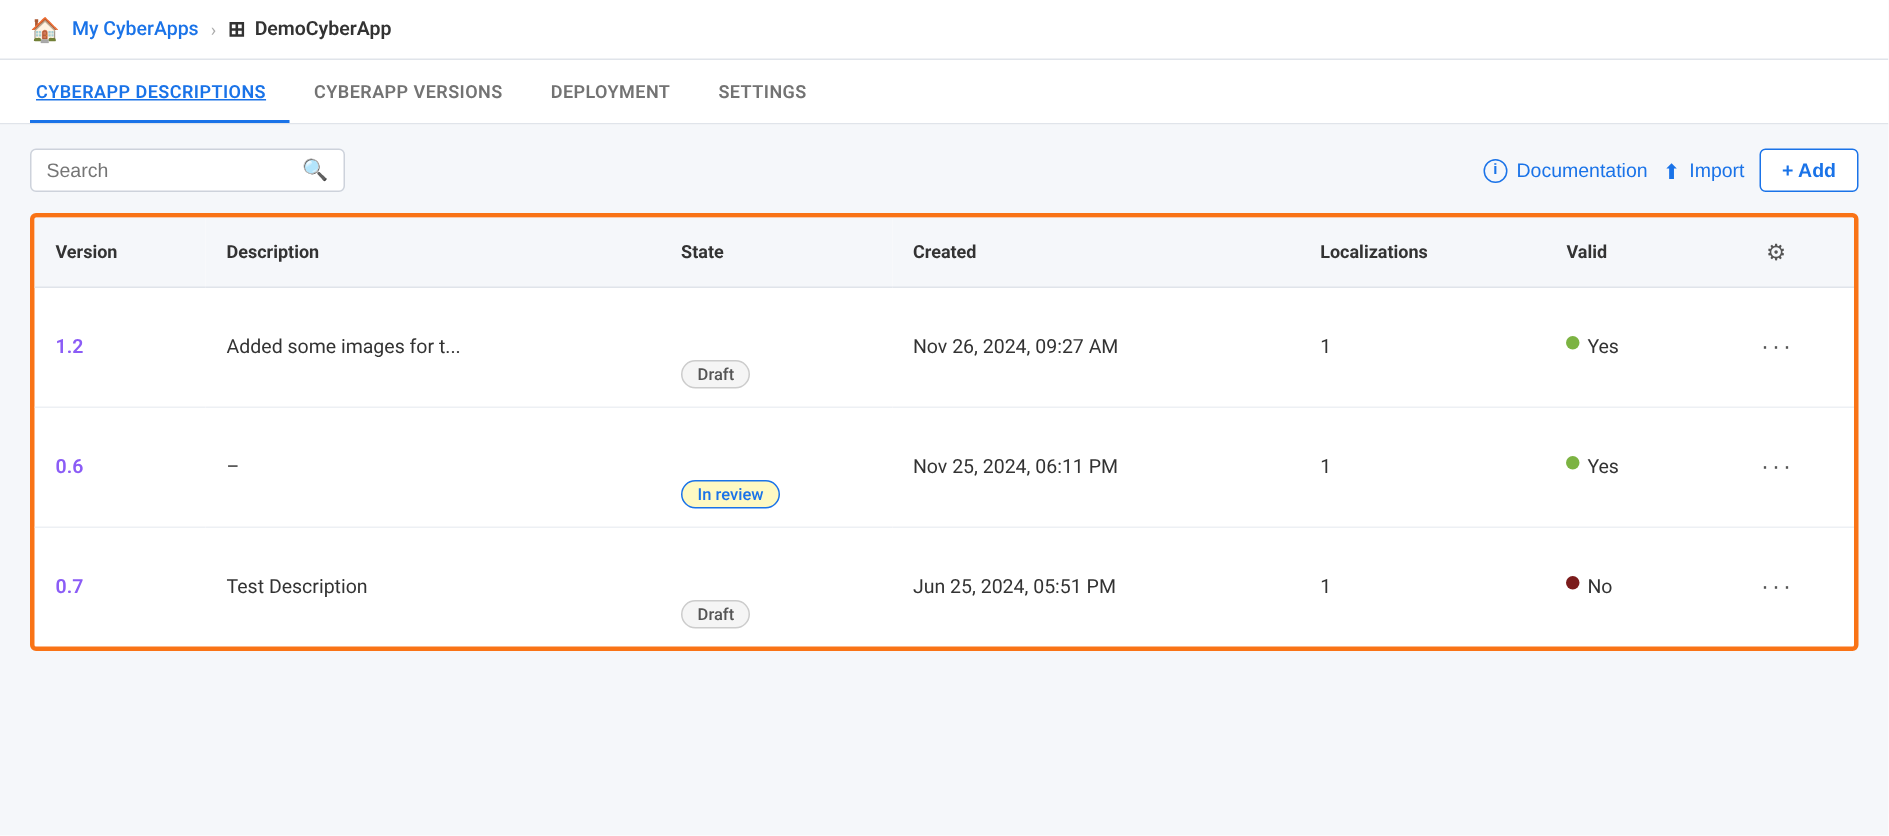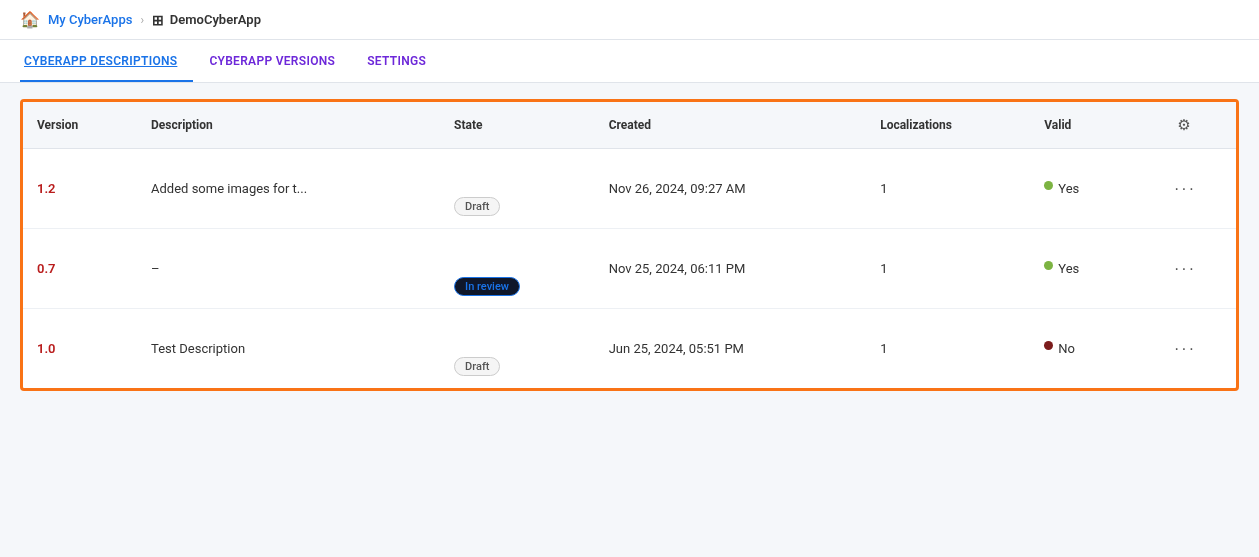--- a/index.html
+++ b/index.html
@@ -21,21 +21,21 @@
       background: #fff;
       border-bottom: 1px solid #e0e4ea;
       padding: 0 20px;
       display: flex;
       align-items: flex-end;
     }
     .tab {
       padding: 14px 16px 12px;
       font-size: 12px;
       font-weight: 600;
-      color: #6d28d9;
+      color: #737373;
       cursor: pointer;
       border-bottom: 2px solid transparent;
       text-transform: uppercase;
       letter-spacing: 0.3px;
       white-space: nowrap;
     }
     .tab:first-child { padding-left: 4px; text-decoration: underline; }
     .tab.active { color: #1a73e8; border-bottom: 2px solid #1a73e8; }
 
     .content-area {
@@ -138,40 +138,40 @@
       border-bottom: 1px solid #edf0f4;
     }
     tbody tr:last-child { border-bottom: none; }
     tbody td {
       padding: 12px 14px;
       font-size: 13px;
       color: #333;
       vertical-align: middle;
     }
     .version-link {
-      color: #b91c1c;
+      color: #8b5cf6;
       font-weight: 600;
       cursor: pointer;
       text-decoration: none;
     }
     .badge {
       display: inline-block;
       padding: 2px 10px;
       border-radius: 12px;
       font-size: 11px;
       font-weight: 500;
       border: 1px solid #ccc;
       background: #f5f5f5;
       color: #555;
       margin-top: 36px;
     }
     .badge.in-review {
       color: #1a73e8;
       border-color: #1a73e8;
-      background: #0f172a;
+      background: #fef9c3;
     }
     .status-dot {
       display: inline-block;
       width: 9px;
       height: 9px;
       border-radius: 50%;
       margin-right: 5px;
       vertical-align: middle;
     }
     .dot-green { background-color: #7cb342; }
@@ -206,25 +206,43 @@
   <span class="breadcrumb-sep">›</span>
   <span class="breadcrumb-current">
     <span style="font-size:14px;">⊞</span>
     <span>DemoCyberApp</span>
   </span>
 </div>
 
 <div class="tabs-bar">
   <div class="tab active">CYBERAPP DESCRIPTIONS</div>
   <div class="tab">CYBERAPP VERSIONS</div>
+  <div class="tab">DEPLOYMENT</div>
   <div class="tab">SETTINGS</div>
 </div>
 
 <div class="content-area">
 
+  <div class="toolbar">
+    <div class="search-box">
+      <input type="text" placeholder="Search" style="">
+      <span class="search-icon">🔍</span>
+    </div>
+    <div class="toolbar-right">
+      <button class="btn-docs">
+        <span style="font-size:15px; border:1.5px solid #1a73e8; border-radius:50%; width:16px; height:16px; display:inline-flex; align-items:center; justify-content:center; font-size:10px; font-weight:bold;">i</span>
+        <span>Documentation</span>
+      </button>
+      <button class="btn-import">
+        <span style="font-size:14px;">⬆</span>
+        <span>Import</span>
+      </button>
+      <button class="btn-add">+ Add</button>
+    </div>
+  </div>
 
   <div class="table-container">
     <table>
       <thead>
         <tr>
           <th>Version</th>
           <th>Description</th>
           <th>State</th>
           <th>Created</th>
           <th>Localizations</th>
@@ -250,41 +268,41 @@
           <span class="status-dot dot-green"></span>
           <span>Yes</span>
         </div>
       </td>
       <td style="text-align:center;">
         <button class="actions-btn">···</button>
       </td>
     </tr>
           <tr>
       <td>
-        <a class="version-link" href="#">0.7</a>
+        <a class="version-link" href="#">0.6</a>
       </td>
       <td>–</td>
       <td>
         <span class="badge in-review">In review</span>
       </td>
       <td>Nov 25, 2024, 06:11 PM</td>
       <td>1</td>
       <td>
         <div class="valid-cell">
           <span class="status-dot dot-green"></span>
           <span>Yes</span>
         </div>
       </td>
       <td style="text-align:center;">
         <button class="actions-btn">···</button>
       </td>
     </tr>
           <tr>
       <td>
-        <a class="version-link" href="#">1.0</a>
+        <a class="version-link" href="#">0.7</a>
       </td>
       <td>Test Description</td>
       <td>
         <span class="badge">Draft</span>
       </td>
       <td>Jun 25, 2024, 05:51 PM</td>
       <td>1</td>
       <td>
         <div class="valid-cell">
           <span class="status-dot dot-dark-red"></span>

